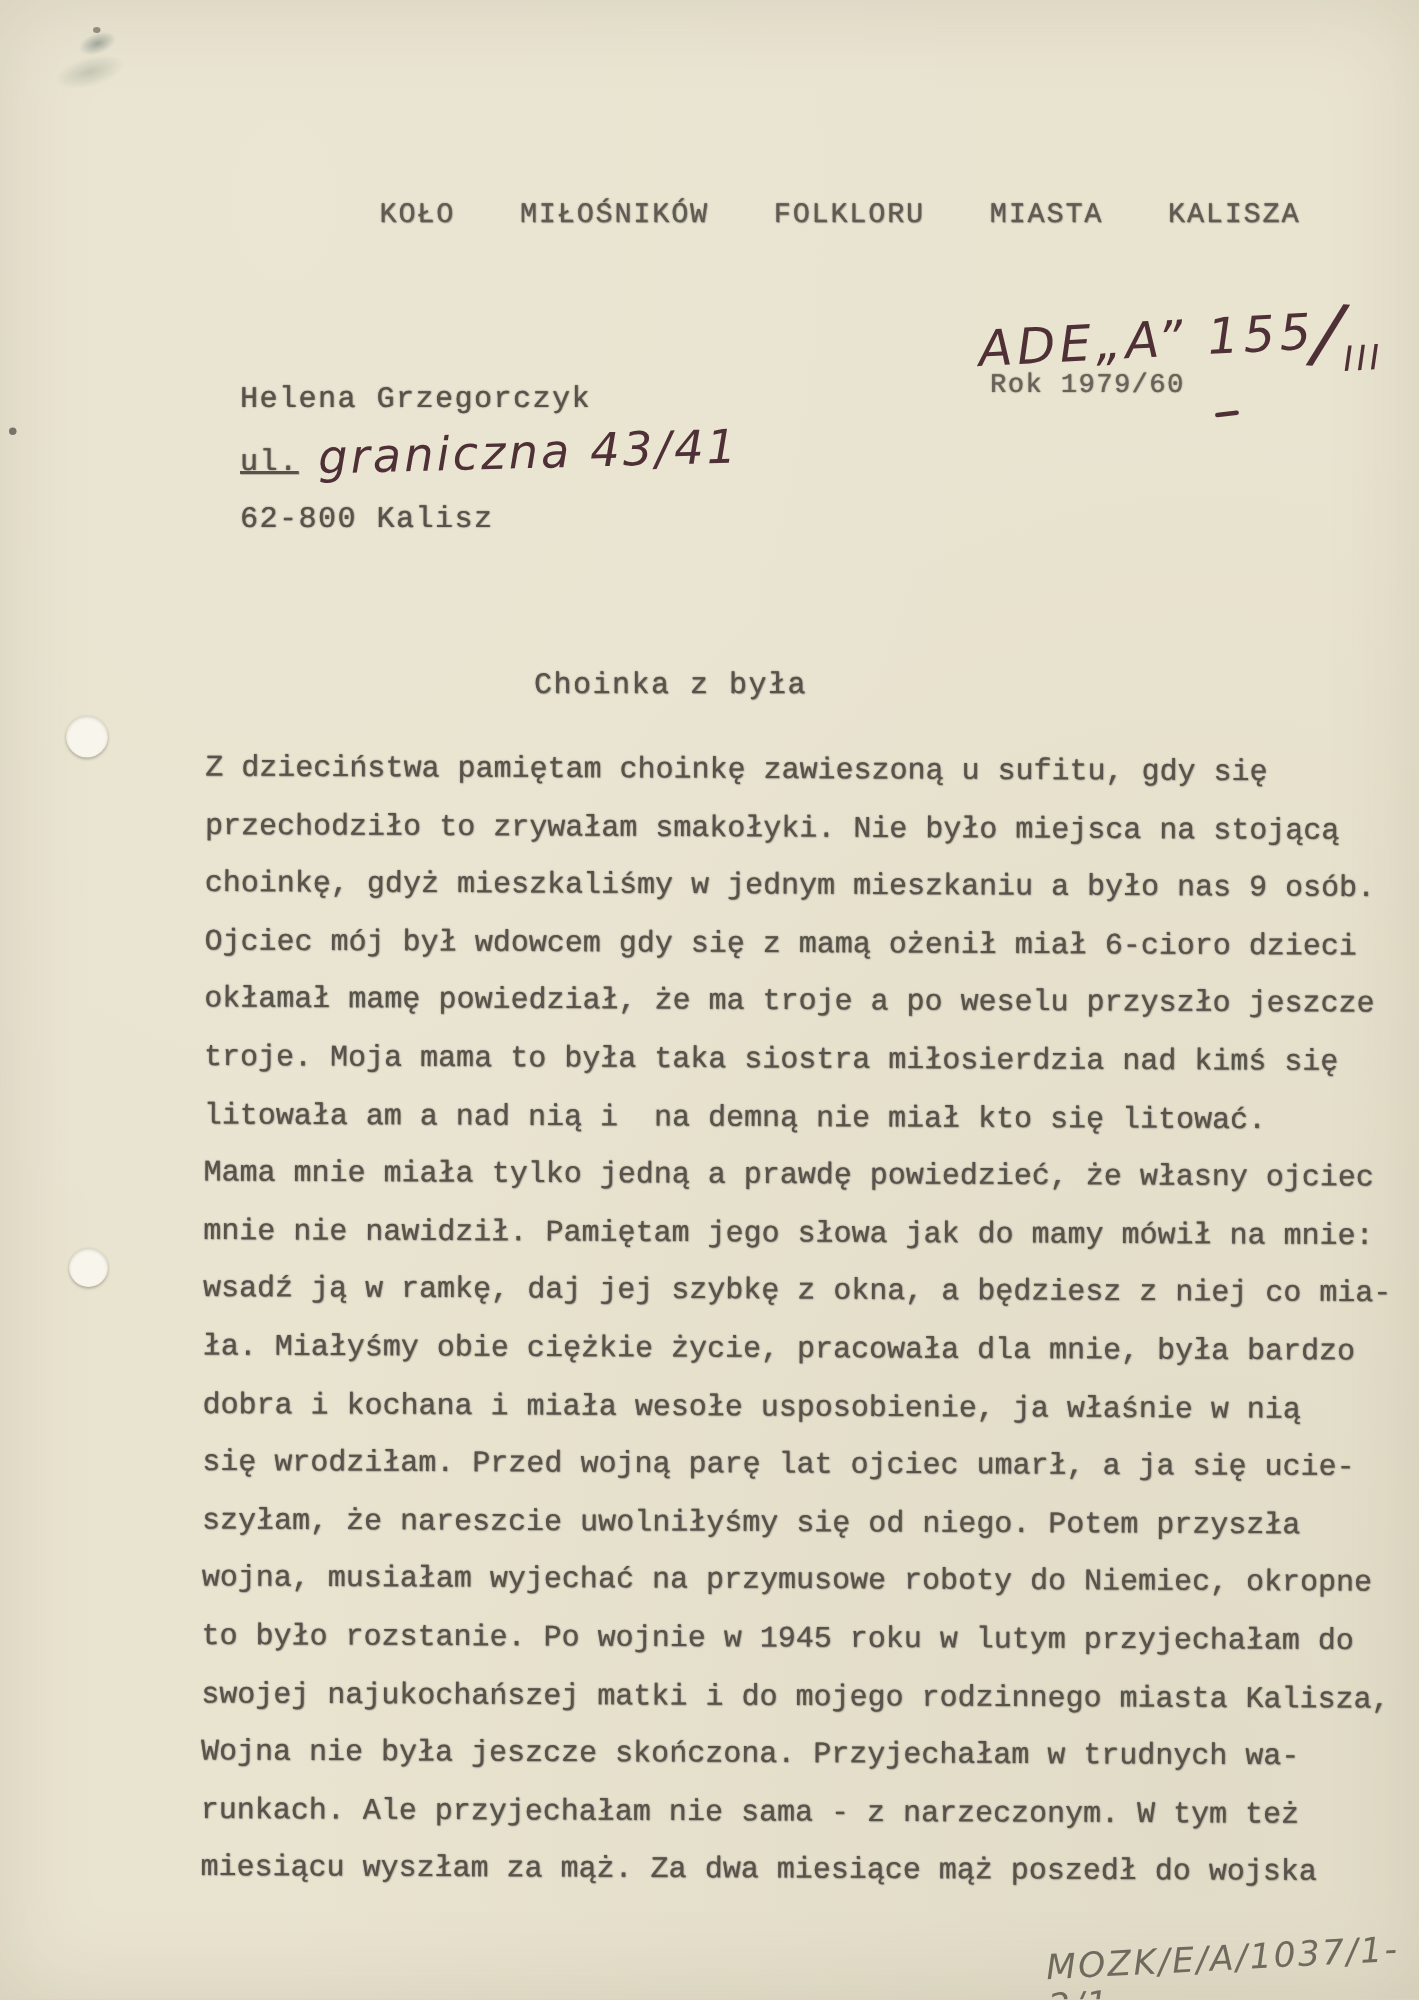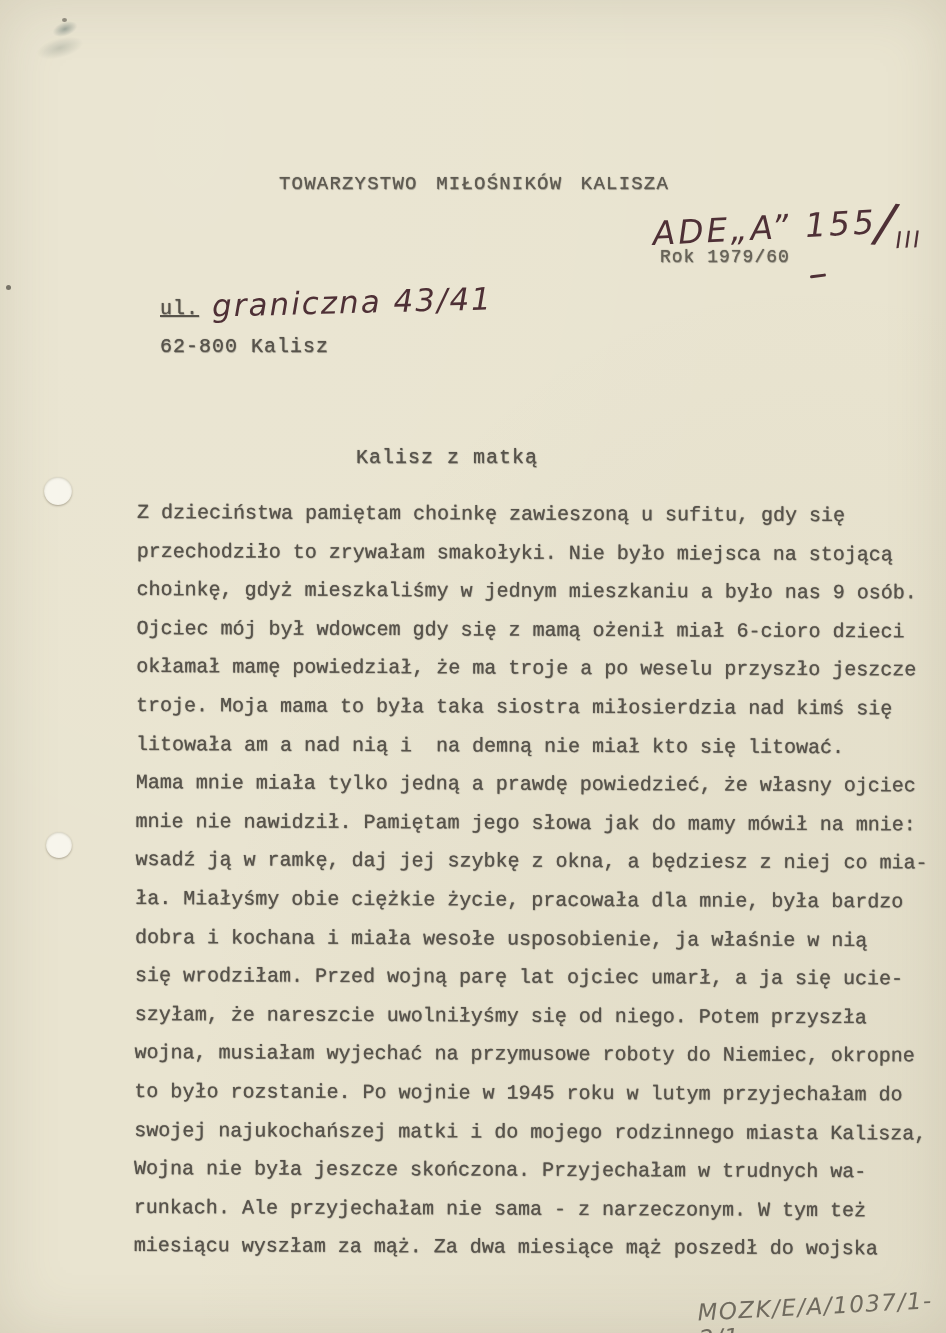--- a/index.html
+++ b/index.html
@@ -101,34 +101,35 @@
 <div class="paper">
 
   <div class="smudge smudge1"></div>
   <div class="smudge smudge2"></div>
   <div class="speck speck1"></div>
   <div class="speck speck2"></div>
 
   <div class="hole hole1"></div>
   <div class="hole hole2"></div>
 
-  <div class="typed header2">TOWARZYSTWO MIŁOŚNIKÓW KALISZA</div>
+  <div class="typed header1">KOŁO  MIŁOŚNIKÓW  FOLKLORU  MIASTA  KALISZA</div>
 
   <div class="pen annotation">
     <span>ADE„A” 155</span><span class="slash">/</span><span class="sub">III</span>
     <span class="dash"></span>
   </div>
 
   <div class="typed year">Rok 1979/60</div>
 
+  <div class="typed sender-name">Helena Grzegorczyk</div>
   <div class="typed street-prefix">ul.</div>
   <div class="pen street">graniczna 43/41</div>
   <div class="typed city">62-800 Kalisz</div>
 
-  <div class="typed title">Kalisz z matką</div>
+  <div class="typed title">Choinka z była</div>
 
   <div class="body-block">
       <p>Z dzieciństwa pamiętam choinkę zawieszoną u sufitu, gdy się</p>
       <p>przechodziło to zrywałam smakołyki. Nie było miejsca na stojącą</p>
       <p>choinkę, gdyż mieszkaliśmy w jednym mieszkaniu a było nas 9 osób.</p>
       <p>Ojciec mój był wdowcem gdy się z mamą ożenił miał 6-cioro dzieci</p>
       <p>okłamał mamę powiedział, że ma troje a po weselu przyszło jeszcze</p>
       <p>troje. Moja mama to była taka siostra miłosierdzia nad kimś się</p>
       <p>litowała am a nad nią i  na demną nie miał kto się litować.</p>
       <p>Mama mnie miała tylko jedną a prawdę powiedzieć, że własny ojciec</p>

